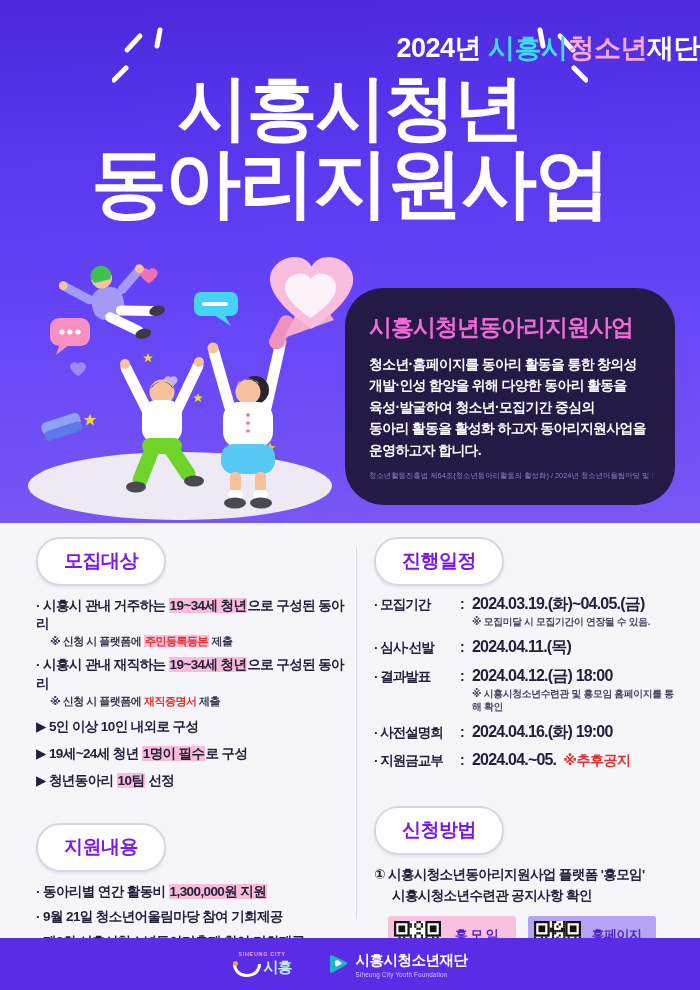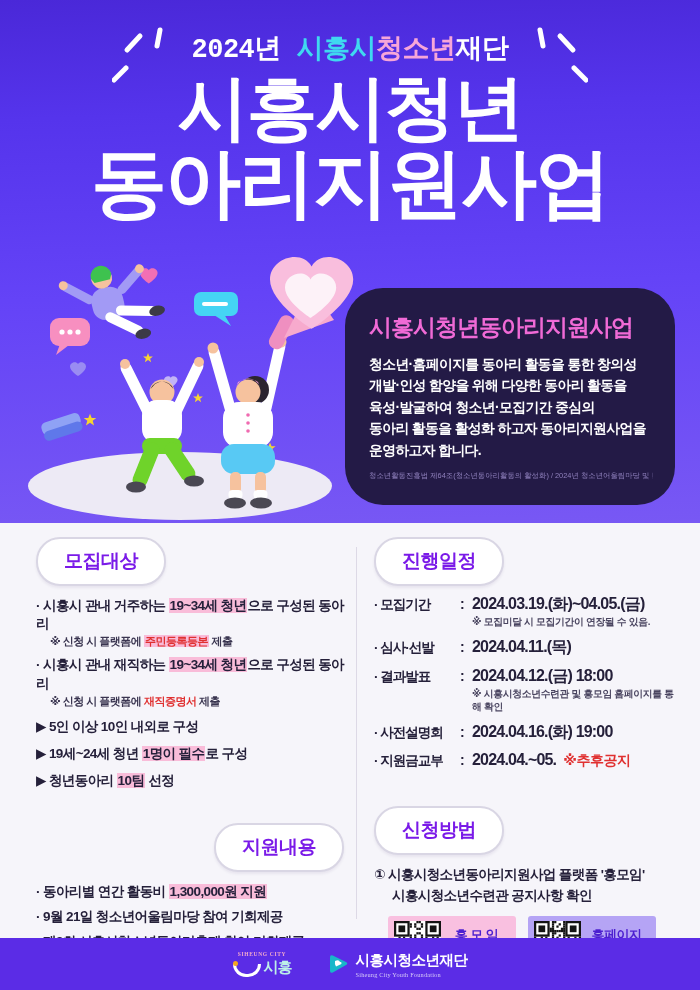--- a/index.html
+++ b/index.html
@@ -1,22 +1,22 @@
 <!DOCTYPE html>
 <html><head>
 <meta charset="utf-8">
 <style>
   html,body{margin:0;padding:0;background:#dcdce2;}
   .poster{position:relative;width:700px;height:990px;margin:0 auto;overflow:hidden;
     font-family:"Liberation Sans","DejaVu Sans",sans-serif;background:#f6f5fa;}
   
   .hero{position:absolute;left:0;top:0;width:700px;height:523px;
     background:linear-gradient(178deg,#4a28d8 0%,#5534ec 22%,#6443f7 55%,#7858f4 100%);}
-  .badge{position:absolute;left:0;top:30px;width:700px;text-align:center;
-    font-size:27px;font-weight:800;letter-spacing:-0.5px;color:#fff;font-family:Liberation Mono, monospace;}
+  .badge{position:absolute;left:0;top:30px;width:700px;text-align:right;
+    font-size:27px;font-weight:800;letter-spacing:-0.5px;color:#fff;}
   .badge .c-cyan{color:#3fd9f0;}
   .badge .c-pink{color:#f7a6d8;}
   .spark{position:absolute;}
   .spark.sl{left:112px;top:24px;}
   .spark.sr{left:532px;top:24px;transform:scaleX(-1);}
   .main-title{position:absolute;left:0;top:72px;width:700px;text-align:center;color:#fff;
     font-weight:800;line-height:1.02;letter-spacing:-2px;}
   .main-title .t1{font-size:71px;}
   .main-title .t2{font-size:76px;}
   .illu{position:absolute;left:12px;top:240px;width:348px;height:282px;z-index:3;}
@@ -56,21 +56,21 @@
   .step{font-size:13.5px;font-weight:700;letter-spacing:-0.6px;line-height:1.4;margin-top:11px;}
   .step.cont{margin:2px 0 0 18px;}
   .qr-row{display:flex;gap:12px;margin:10px 0 0 14px;}
   .qr-card{width:128px;height:57px;border-radius:3px;display:flex;align-items:center;padding:0 4px 0 6px;box-sizing:border-box;}
   .qr-card.pink{background:#f9c0e0;}
   .qr-card.violet{background:#b5a4f5;}
   .qr-svg{width:47px;height:47px;flex:none;}
   .qr-label{flex:1;text-align:center;font-size:13px;font-weight:800;color:#4c1fd0;line-height:1.3;letter-spacing:-0.5px;}
   
   .footer{position:absolute;left:0;top:938px;width:700px;height:52px;background:#5b2ce6;
-    display:flex;align-items:center;justify-content:center;gap:34px;font-family:Liberation Serif, serif;}
+    display:flex;align-items:center;justify-content:center;gap:34px;}
   .citylogo{display:flex;flex-direction:column;align-items:center;}
   .city-top{font-size:5.5px;font-weight:700;color:#f2a8cc;letter-spacing:0.12em;margin-bottom:1px;}
   .city-row{display:flex;align-items:flex-end;gap:3px;}
   .smile{position:relative;width:28px;height:13px;border:3.5px solid #fff;border-top:none;
     border-radius:0 0 24px 24px;box-sizing:border-box;}
   .smile::before{content:"";position:absolute;left:-3px;top:-3px;width:5px;height:5px;border-radius:50%;background:#f5a623;}
   .city-name{font-size:15px;font-weight:800;color:#bdf0e8;letter-spacing:-1px;}
   .fnd{display:flex;align-items:center;gap:6px;}
   .fnd-name{font-size:14.5px;font-weight:800;color:#fff;letter-spacing:-0.5px;}
   .fnd-sub{font-size:6.3px;color:#d6c9f7;letter-spacing:0.03em;margin-top:1px;}
@@ -213,21 +213,21 @@
       <div class="ln"><span>· 시흥시 관내 거주하는 </span><span class="hl">19~34세 청년</span><span>으로 구성된 동아리</span></div>
       <div class="subnote"><span>※ 신청 시 플랫폼에 </span><span class="redhl">주민등록등본</span><span> 제출</span></div>
 
       <div class="ln tight"><span>· 시흥시 관내 재직하는 </span><span class="hl">19~34세 청년</span><span>으로 구성된 동아리</span></div>
       <div class="subnote"><span>※ 신청 시 플랫폼에 </span><span class="red">재직증명서</span><span> 제출</span></div>
 
       <div class="ln arrow">▶ 5인 이상 10인 내외로 구성</div>
       <div class="ln arrow"><span>▶ 19세~24세 청년 </span><span class="hl">1명이 필수</span><span>로 구성</span></div>
       <div class="ln arrow"><span>▶ 청년동아리 </span><span class="hl">10팀</span><span> 선정</span></div>
 
-      <div style="margin-top:18px;text-align:right;">
+      <div style="margin-top:18px;">
         <div class="cloud">지원내용</div>
       </div>
       <div class="ln"><span>· 동아리별 연간 활동비 </span><span class="hl">1,300,000원 지원</span></div>
       <div class="ln tight">· 9월 21일 청소년어울림마당 참여 기회제공</div>
       <div class="ln tight">· 제9회 시흥시청소년동아리축제 참여 기회제공</div>
 
       <div style="margin-top:18px;">
         <div class="cloud">문    의</div>
       </div>
       

